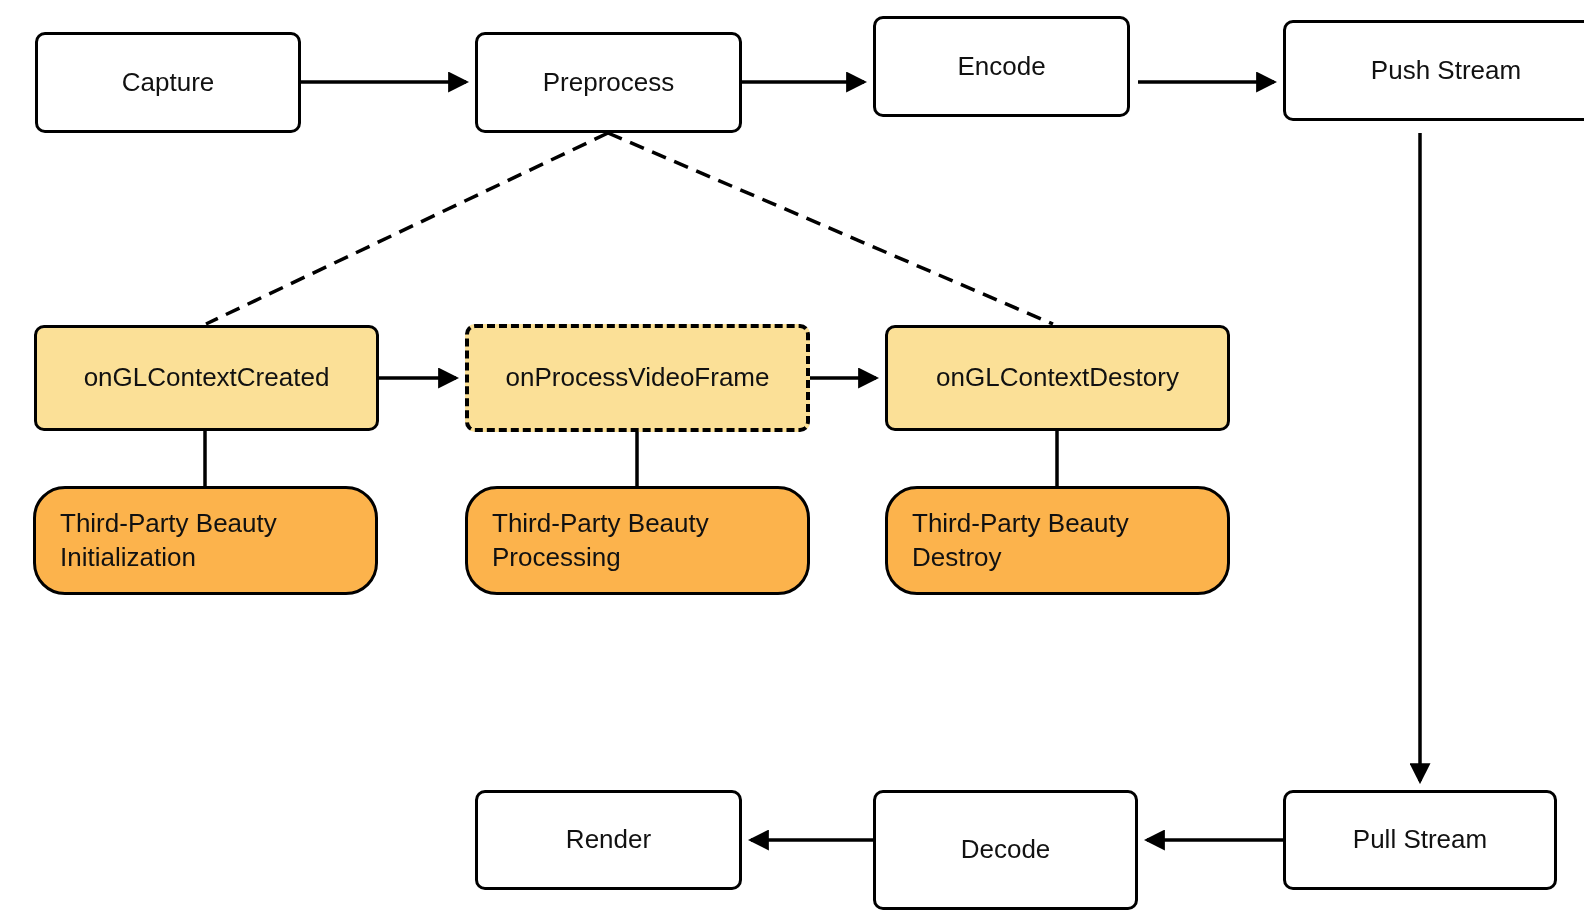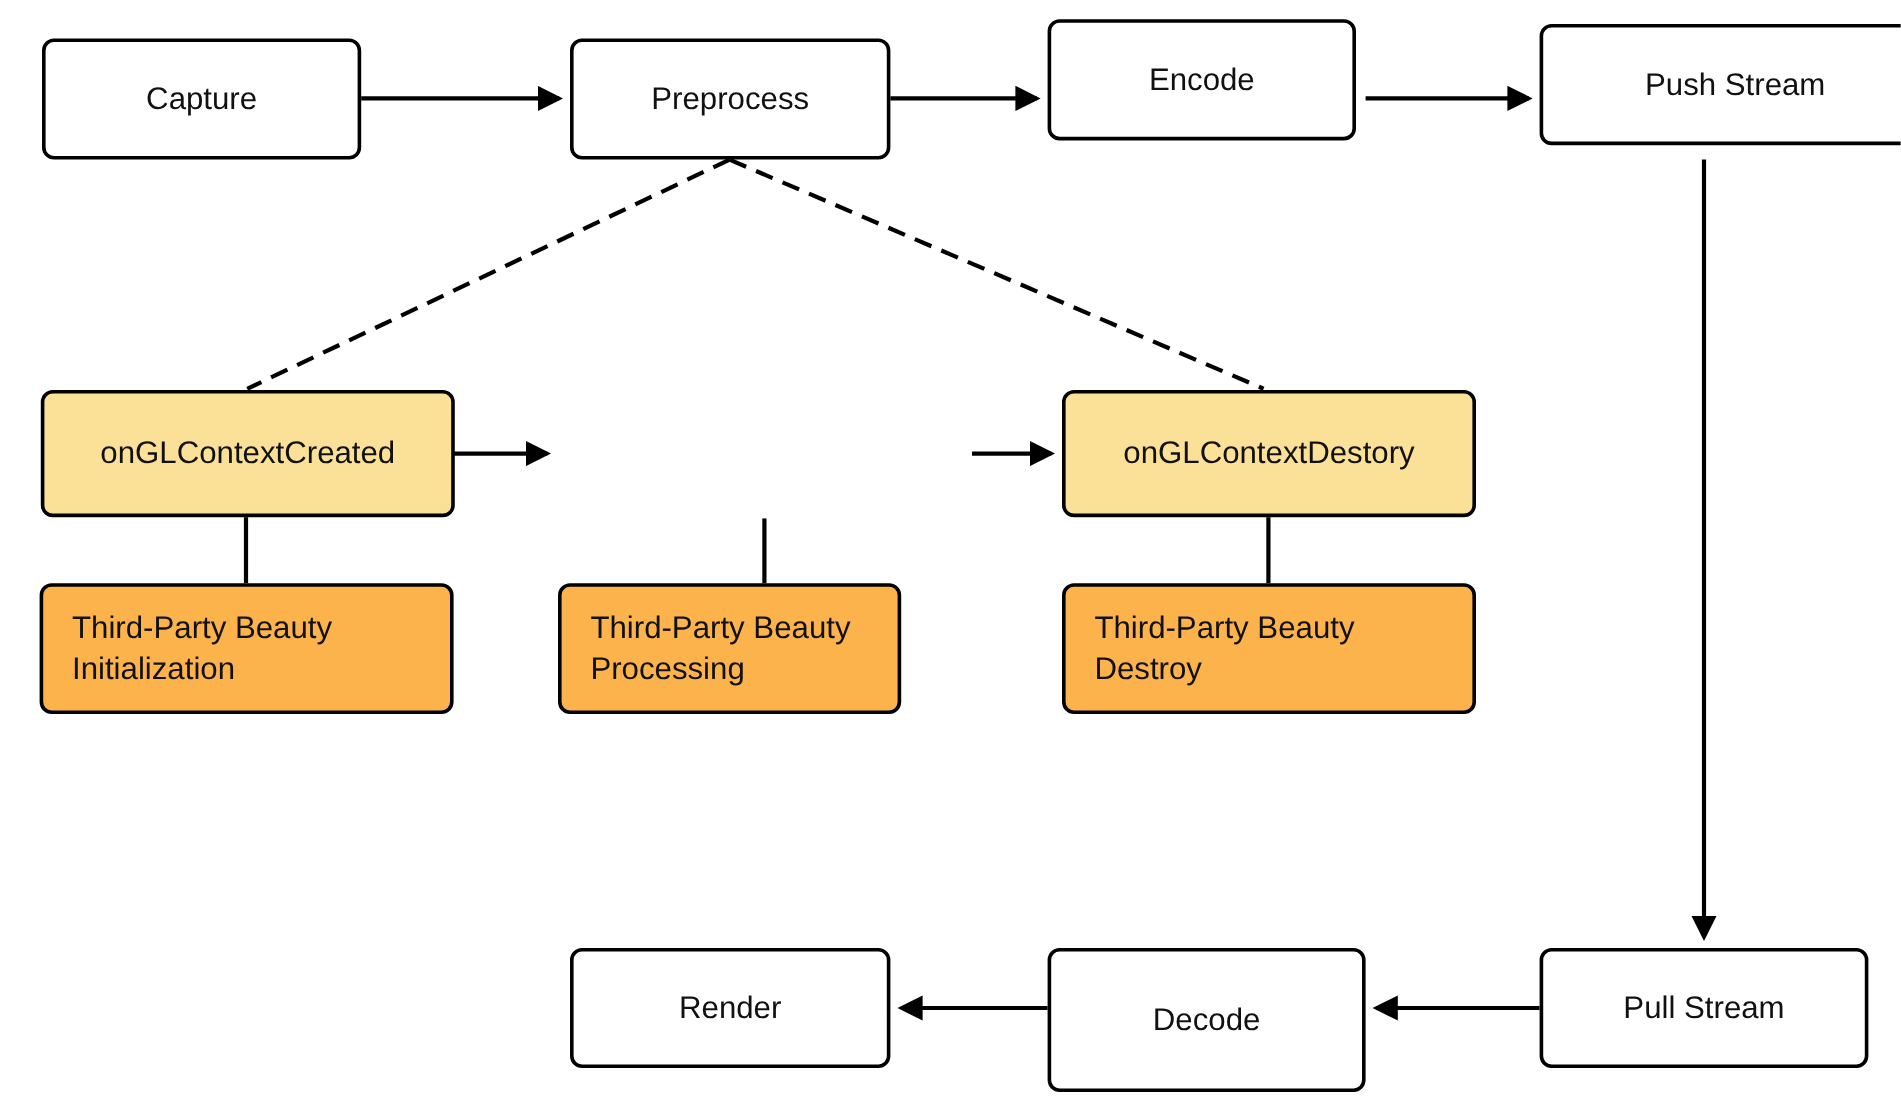--- a/index.html
+++ b/index.html
@@ -33,21 +33,21 @@
     border:3.5px solid var(--stroke);
     border-radius:10px;
     background:var(--box-fill);
     color:var(--text);
     font-size:26px;
     line-height:1.3;
     padding:0 24px;
   }
   .node.callback{background:var(--callback-fill);}
   .node.callback.dashed-border{border:4.5px dashed var(--stroke);}
-  .node.beauty{background:var(--beauty-fill);}
+  .node.beauty{background:var(--beauty-fill);border-radius:32px;}
 </style>
 </head>
 <body>
 
 <div class="canvas">
 
   <svg class="edge-layer" viewBox="0 0 1584 922" aria-hidden="true">
     <defs>
       <marker id="ah" viewBox="0 0 10 10" refX="8.5" refY="5" markerWidth="6" markerHeight="6" orient="auto">
         <path class="arrowhead" d="M0,0 L10,5 L0,10 Z"></path>
@@ -81,28 +81,31 @@
   <div class="node" style="left:873px;top:16px;width:257px;height:101px">
     <span>Encode</span>
   </div>
   <div class="node" style="left:1283px;top:20px;width:326px;height:101px">
     <span>Push Stream</span>
   </div>
 
   <div class="node callback" style="left:34px;top:325px;width:345px;height:106px">
     <span>onGLContextCreated</span>
   </div>
+  <div class="node callback dashed-border" style="left:465px;top:324px;width:345px;height:108px">
+    <span>onProcessVideoFrame</span>
+  </div>
   <div class="node callback" style="left:885px;top:325px;width:345px;height:106px">
     <span>onGLContextDestory</span>
   </div>
 
   <div class="node beauty" style="left:33px;top:486px;width:345px;height:109px">
     <span>Third-Party Beauty Initialization</span>
   </div>
-  <div class="node beauty" style="left:465px;top:486px;width:286px;height:109px">
+  <div class="node beauty" style="left:465px;top:486px;width:345px;height:109px">
     <span>Third-Party Beauty Processing</span>
   </div>
   <div class="node beauty" style="left:885px;top:486px;width:345px;height:109px">
     <span>Third-Party Beauty Destroy</span>
   </div>
 
   <div class="node" style="left:475px;top:790px;width:267px;height:100px">
     <span>Render</span>
   </div>
   <div class="node" style="left:873px;top:790px;width:265px;height:120px">

